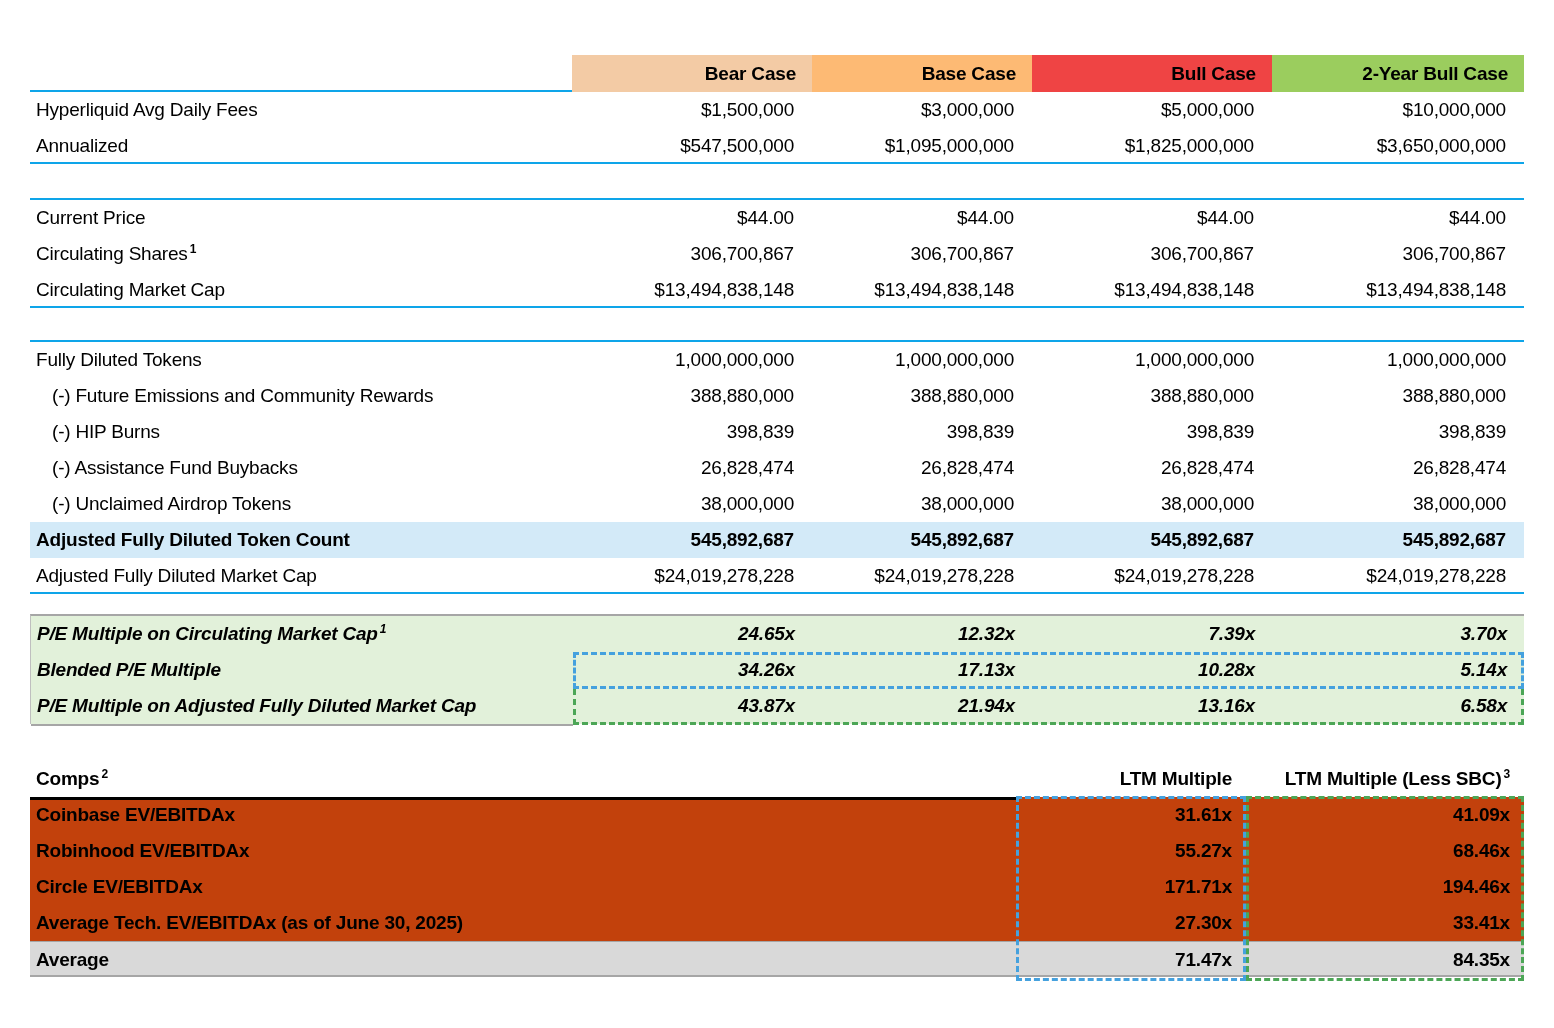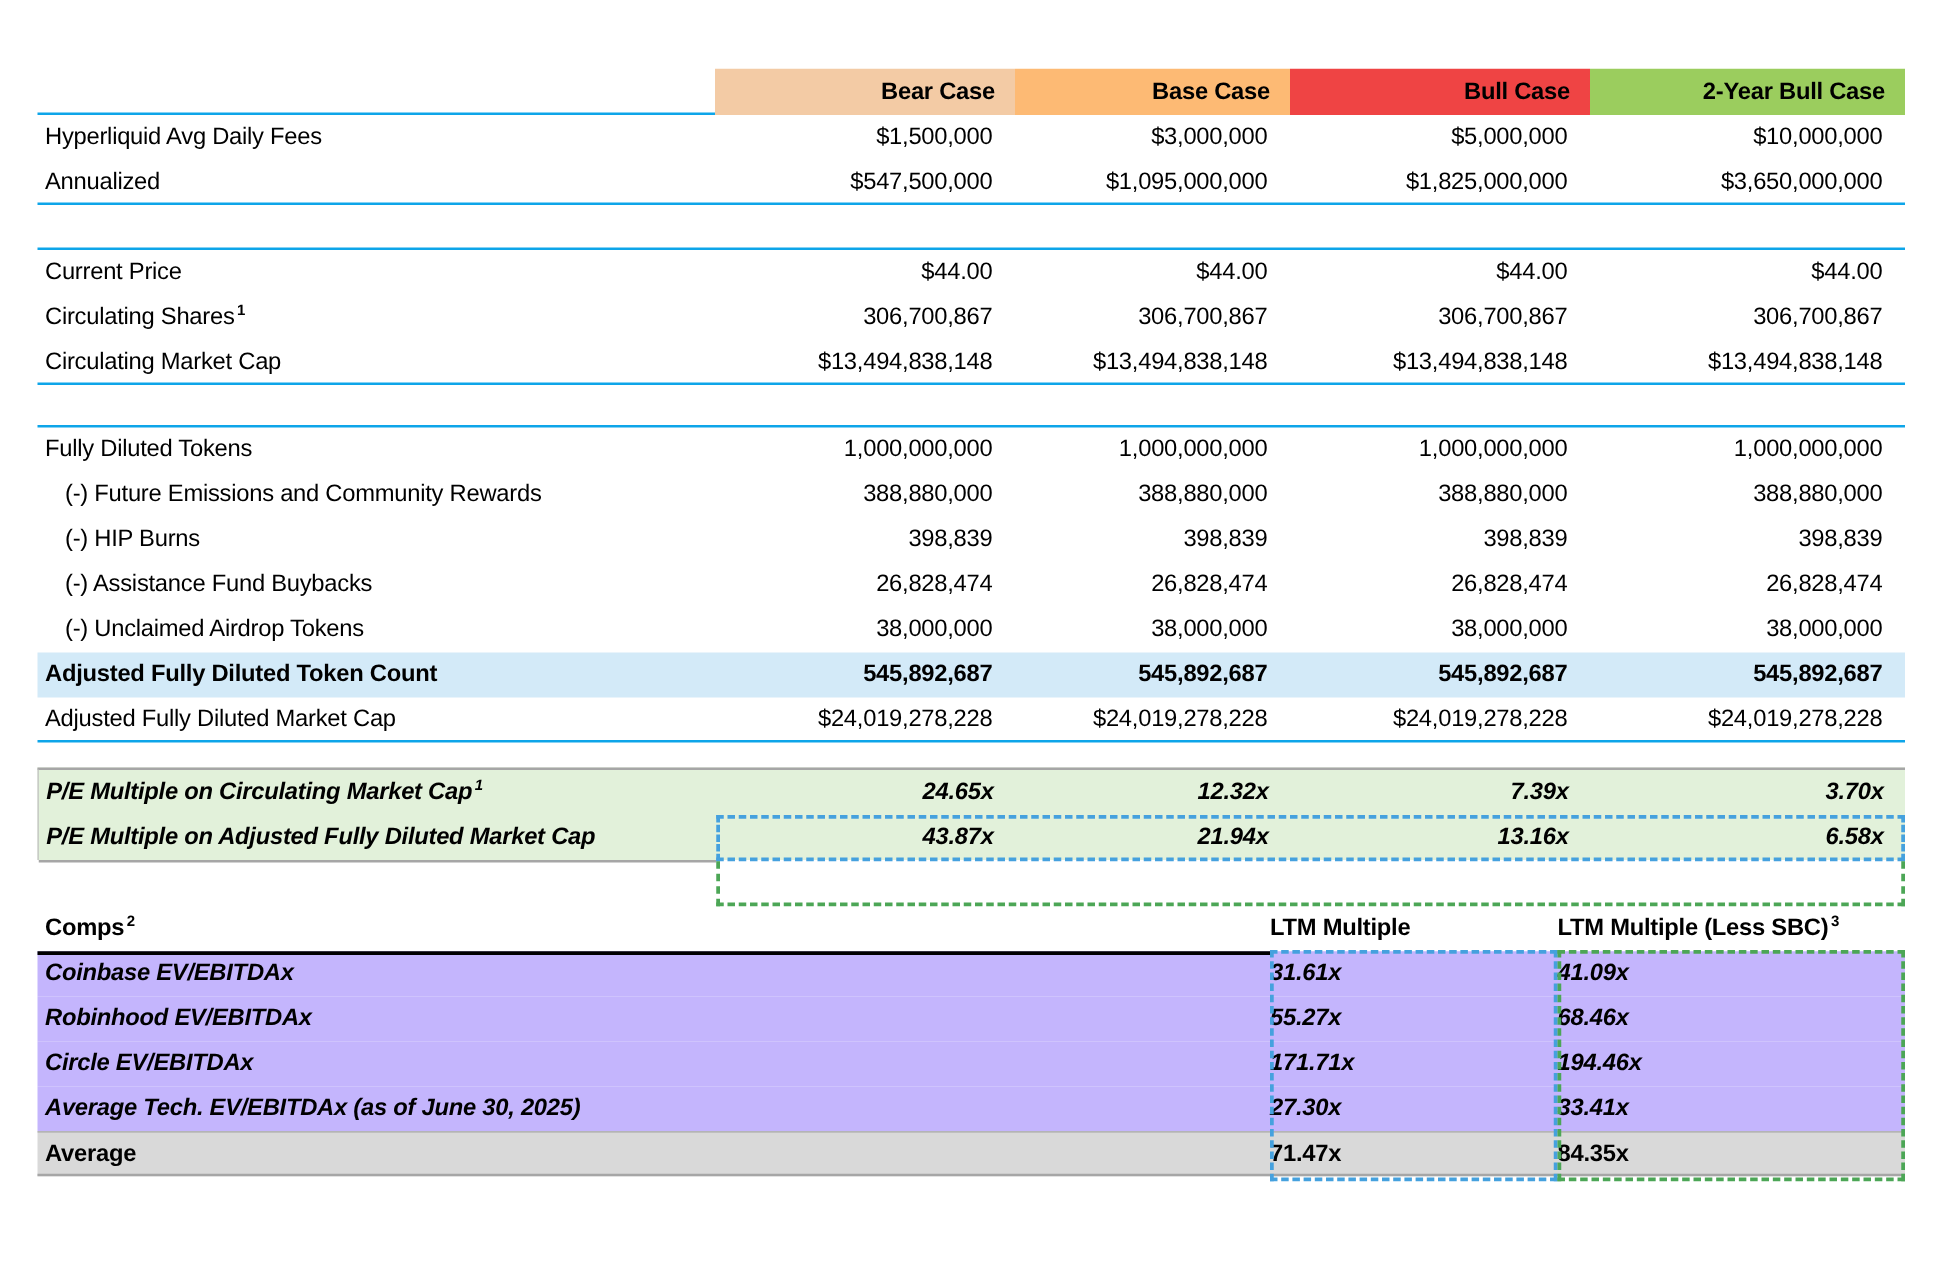--- a/index.html
+++ b/index.html
@@ -47,25 +47,25 @@
   .pe-dash-green { left: 542px; right: 0; top: 73px; height: 36px; border: 3px dashed #4CA656; border-top: none; }
 
   
   .comps { position: relative; margin-top: 37px; }
   .cr {
     display: grid;
     grid-template-columns: 986px 230px 278px;
     height: 36px;
     line-height: 36px;
   }
-  .cr .cv { padding-right: 14px; white-space: nowrap; }
+  .cr .cv { text-align: right; padding-right: 14px; white-space: nowrap; }
   .comps-hdr { font-weight: 700; }
   .comps-hdr .clabel { border-bottom: 3px solid #000000; }
   .clabel { text-align: left; padding-left: 6px; white-space: nowrap; }
-  .comp-row { background: #c4b5fd; font-weight: 700; font-style: italic; }
+  .comp-row { background: #c2410c; font-weight: 700; }
   .avg-row {
     background: #D9D9D9;
     font-weight: 700;
     border-top: 1.5px solid #A6A6A6;
     border-bottom: 2px solid #A6A6A6;
   }
   .comps-dash-blue { left: 986px; width: 230px; top: 35px; height: 185px; border: 3px dashed #45A1DE; }
   .comps-dash-green { left: 1216px; width: 278px; top: 35px; height: 185px; border: 3px dashed #4CA656; }
 </style>
 </head>
@@ -174,20 +174,27 @@
 
   <div class="pe-block">
     <div class="r">
       <div class="label"><span>P/E Multiple on Circulating Market Cap</span><sup class="fn">1</sup></div>
       <div class="v">24.65x</div>
       <div class="v">12.32x</div>
       <div class="v">7.39x</div>
       <div class="v">3.70x</div>
     </div>
     <div class="r">
+      <div class="label">Blended P/E Multiple</div>
+      <div class="v">34.26x</div>
+      <div class="v">17.13x</div>
+      <div class="v">10.28x</div>
+      <div class="v">5.14x</div>
+    </div>
+    <div class="r">
       <div class="label pe-label-bb">P/E Multiple on Adjusted Fully Diluted Market Cap</div>
       <div class="v">43.87x</div>
       <div class="v">21.94x</div>
       <div class="v">13.16x</div>
       <div class="v">6.58x</div>
     </div>
     <div class="dash-overlay pe-dash-blue"></div>
     <div class="dash-overlay pe-dash-green"></div>
   </div>
 

